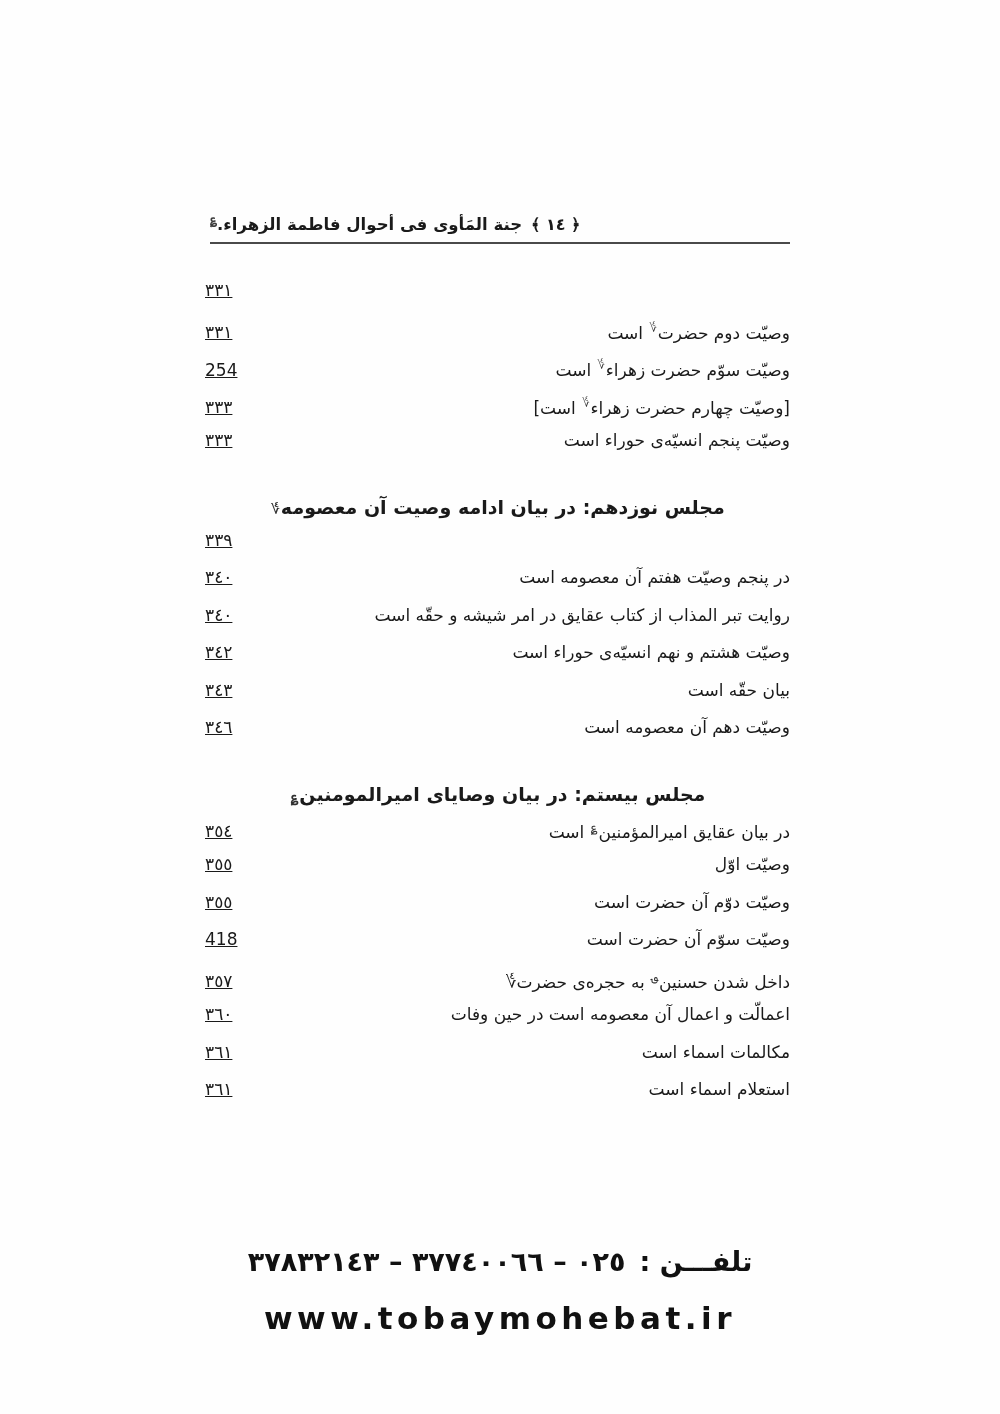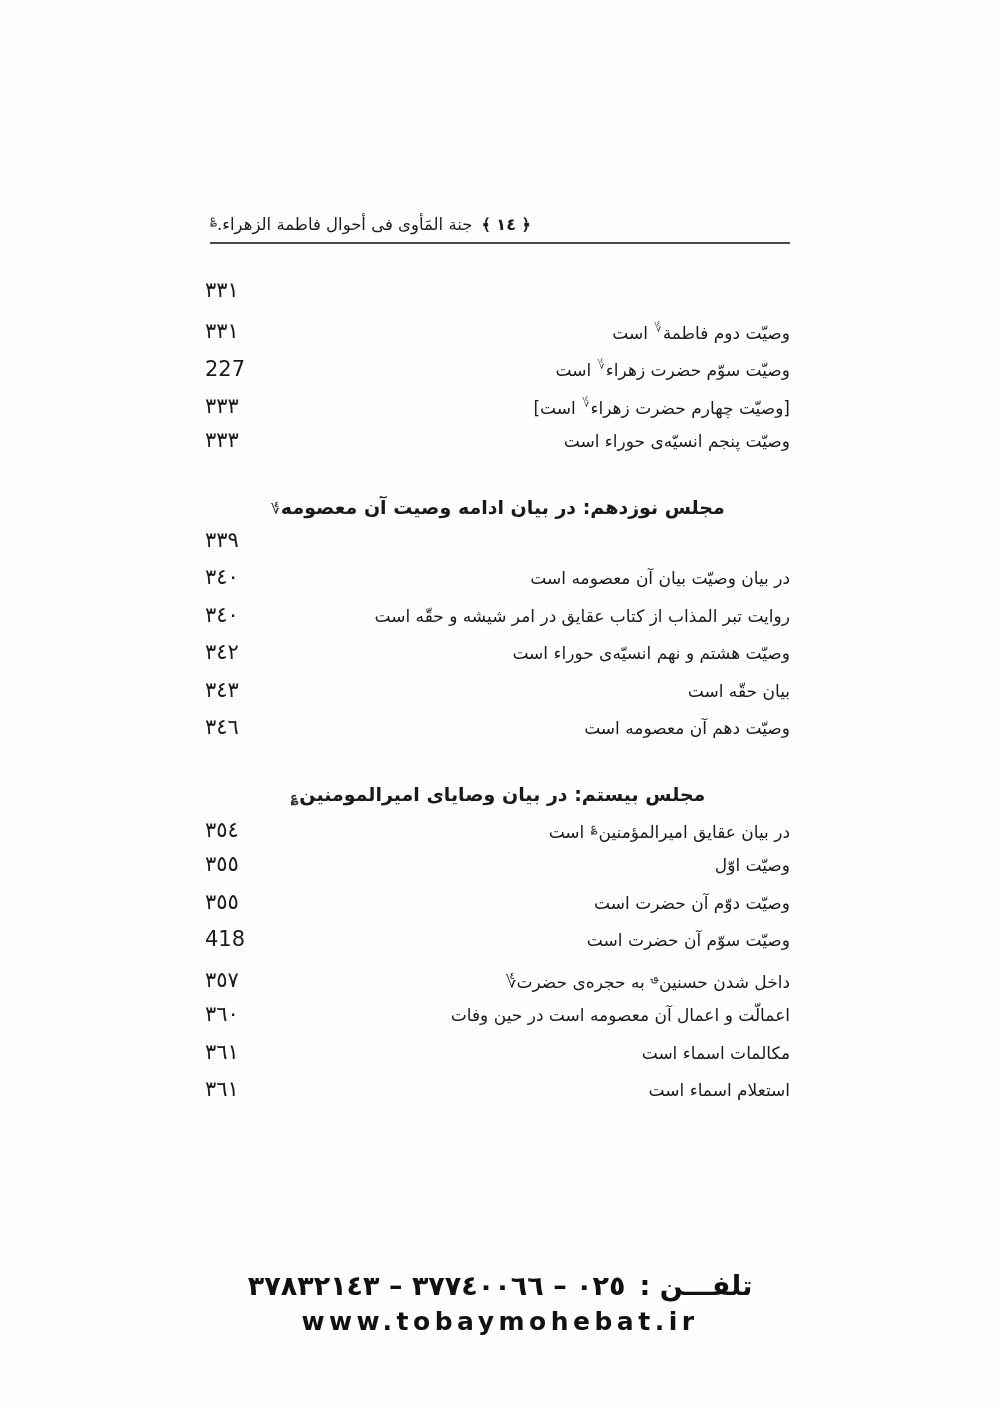--- a/index.html
+++ b/index.html
@@ -41,21 +41,21 @@
     white-space: nowrap;
     padding-bottom: 8px;
     direction: rtl;
   }
   .head-folio {
     font-size: 16px;
     font-weight: bold;
   }
   .head-title {
     font-size: 16.5px;
-    font-weight: normal;
+    font-weight: bold;
   }
   .head-honorific {
     font-size: 12px;
     vertical-align: super;
     opacity: .85;
   }
   .header-rule {
     height: 2px;
     background: #4a4a4a;
     width: 100%;
@@ -101,24 +101,25 @@
     bottom: 0.22em;
     font-size: 15px;
     letter-spacing: 1.6px;
     color: #2b2b2b;
     white-space: nowrap;
     overflow: hidden;
     display: block;
   }
   .entry-page {
     flex: 0 0 auto;
-    font-size: 21px;
+    font-size: 17px;
     text-align: left;
     min-width: 44px;
     direction: rtl;
+    text-decoration: underline;
   }
   .honorific {
     font-size: 11.5px;
     vertical-align: super;
     opacity: .9;
     margin: 0 1px;
   }
 
   
   .toc-heading {
@@ -162,22 +163,22 @@
   .footer-phone-label {
     letter-spacing: 1px;
   }
   .footer-phone-numbers {
     direction: ltr;
     unicode-bidi: isolate;
     letter-spacing: 3px;
     text-align: center;
   }
   .footer-site {
-    margin-top: 6px;
-    font-size: 25px;
+    margin-top: 23px;
+    font-size: 31px;
     font-weight: bold;
     letter-spacing: 4.5px;
     color: #111;
     direction: ltr;
   }
 </style>
 </head>
 <body>
 
 <div class="page">
@@ -189,49 +190,49 @@
     </div>
     <div class="header-rule"></div>
   </div>
 
   <div class="toc">
       <div class="toc-entry">
         <span class="entry-leader"></span>
         <span class="entry-page">٣٣١</span>
       </div>
       <div class="toc-entry">
-        <span class="entry-text"><span>وصیّت دوم فاطمة</span><span class="honorific">؇</span><span> است</span></span>
+        <span class="entry-text"><span>وصیّت دوم حضرت</span><span class="honorific">؇</span><span> است</span></span>
         <span class="entry-leader"></span>
         <span class="entry-page">٣٣١</span>
       </div>
       <div class="toc-entry">
         <span class="entry-text"><span>وصیّت سوّم حضرت زهراء</span><span class="honorific">؇</span><span> است</span></span>
         <span class="entry-leader"></span>
-        <span class="entry-page">227</span>
+        <span class="entry-page">254</span>
       </div>
       <div class="toc-entry">
         <span class="entry-text"><span>[وصیّت چهارم حضرت زهراء</span><span class="honorific">؇</span><span> است]</span></span>
         <span class="entry-leader"></span>
         <span class="entry-page">٣٣٣</span>
       </div>
       <div class="toc-entry">
         <span class="entry-text"><span>وصیّت پنجم انسیّه‌ی حوراء است</span></span>
         <span class="entry-leader"></span>
         <span class="entry-page">٣٣٣</span>
       </div>
       <div class="toc-heading">
         <span>مجلس نوزدهم: در بیان ادامه وصیت آن معصومه</span>
         <span class="honorific">؇</span>
       </div>
       <div class="toc-entry">
         <span class="entry-leader"></span>
         <span class="entry-page">٣٣٩</span>
       </div>
       <div class="toc-entry">
-        <span class="entry-text"><span>در بیان وصیّت بیان آن معصومه است</span></span>
+        <span class="entry-text"><span>در پنجم وصیّت هفتم آن معصومه است</span></span>
         <span class="entry-leader"></span>
         <span class="entry-page">٣٤٠</span>
       </div>
       <div class="toc-entry">
         <span class="entry-text"><span>روایت تبر المذاب از کتاب عقایق در امر شیشه و حقّه است</span></span>
         <span class="entry-leader"></span>
         <span class="entry-page">٣٤٠</span>
       </div>
       <div class="toc-entry">
         <span class="entry-text"><span>وصیّت هشتم و نهم انسیّه‌ی حوراء است</span></span>

